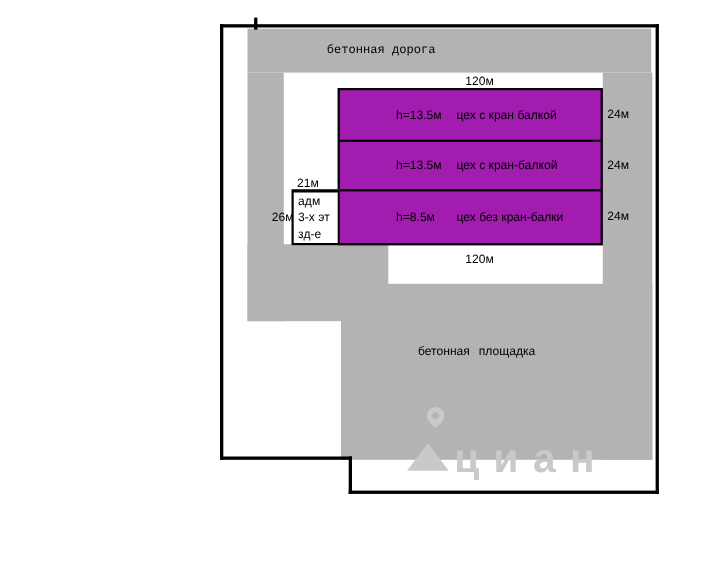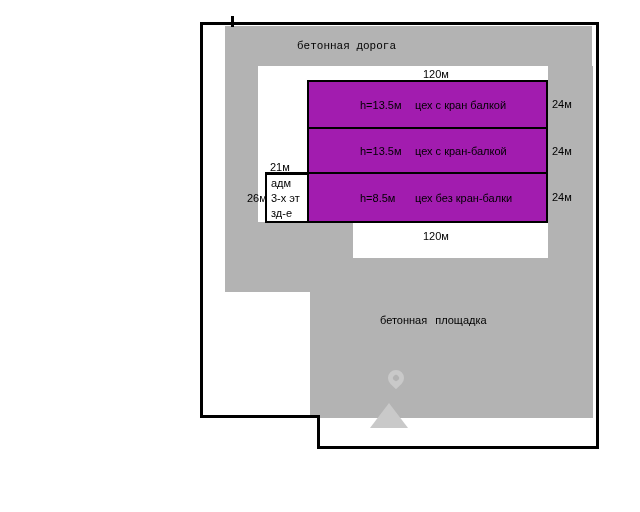--- a/index.html
+++ b/index.html
@@ -65,20 +65,21 @@
 <div id="canvas">
 
   <div class="abs gray" id="road-top"></div>
   <div class="abs gray" id="road-left"></div>
   <div class="abs gray" id="strip-right"></div>
   <div class="abs gray" id="plaza-left"></div>
   <div class="abs gray" id="plaza-main"></div>
 
   <div class="abs wm" id="wm-pin"></div>
   <div class="abs wm" id="wm-mark"></div>
+  <div class="abs wm" id="wm-text">циан</div>
 
   <div class="abs border" id="b-top"></div>
   <div class="abs border" id="b-left"></div>
   <div class="abs border" id="b-right"></div>
   <div class="abs border" id="b-bottom-left"></div>
   <div class="abs border" id="b-step"></div>
   <div class="abs border" id="b-bottom-right"></div>
   <div class="abs border" id="b-gate"></div>
 
   <div class="abs" id="building">

